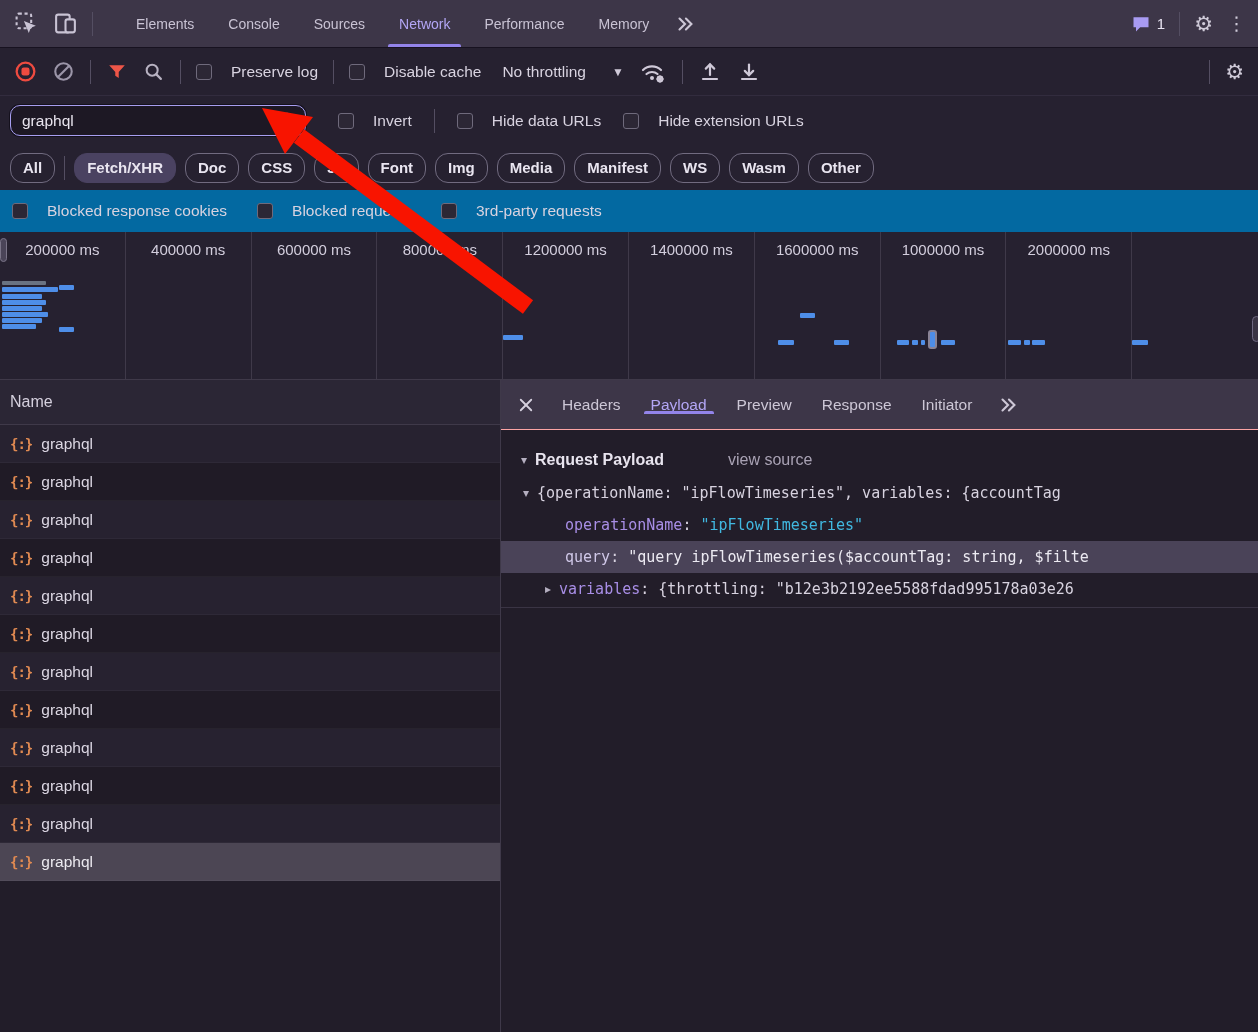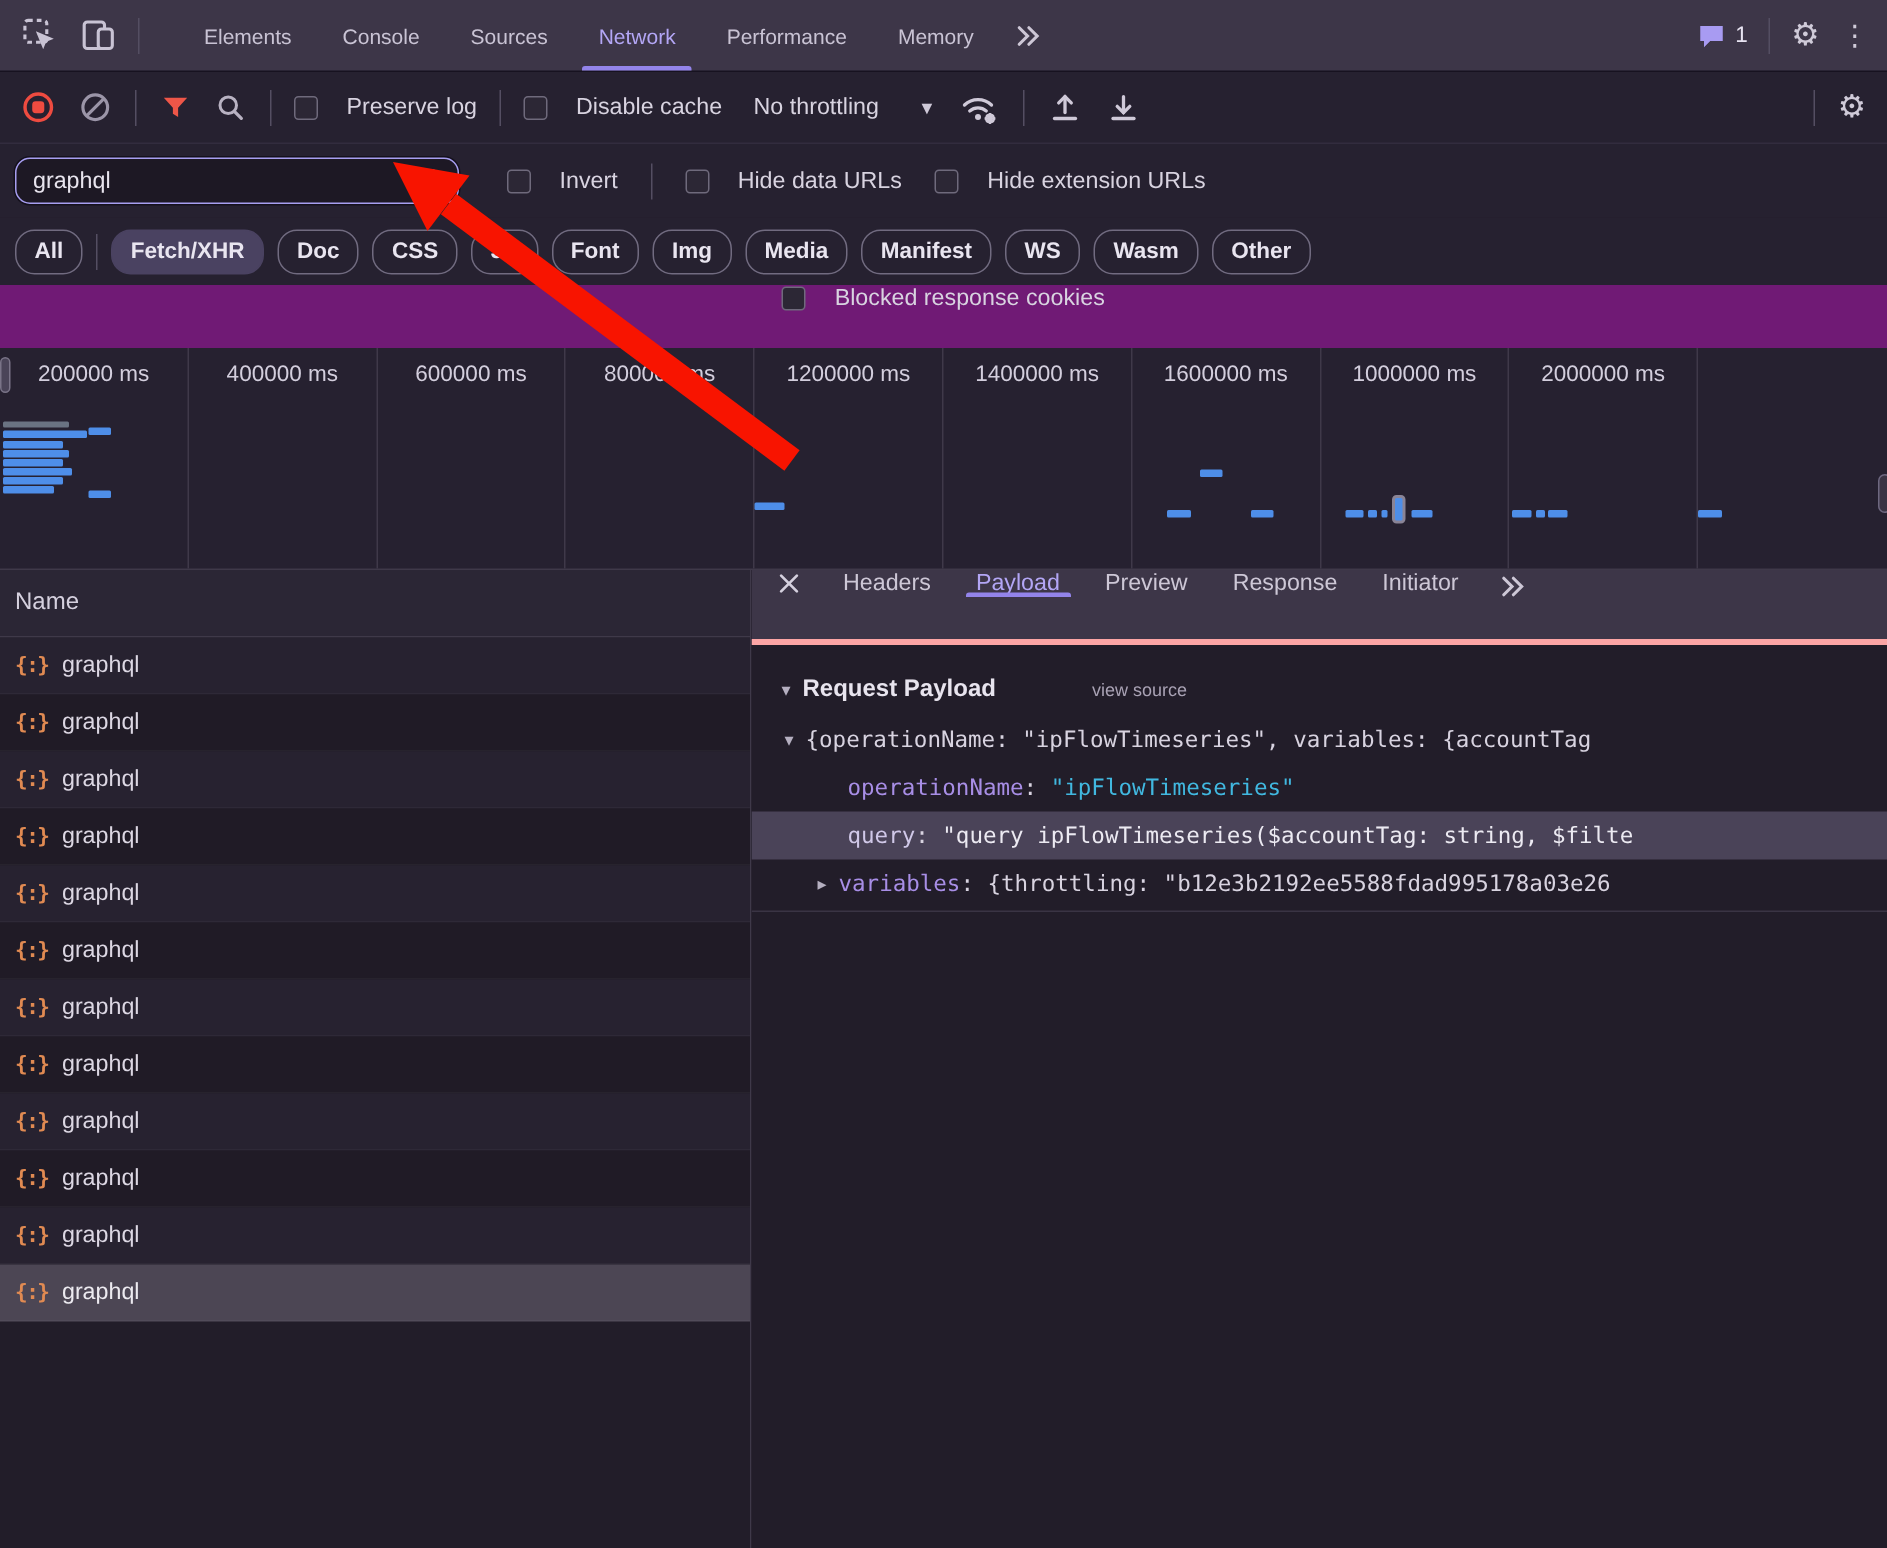--- a/index.html
+++ b/index.html
@@ -39,21 +39,21 @@
   .filter-box input { flex:1; background:transparent; border:none; outline:none; color:#e8e4ee; font-size:15.5px; font-family:"Liberation Sans",sans-serif; }
   .filter-extra { display:flex; align-items:center; gap:22px; margin-left:10px; }
 
   
   .chips-row { height:45px; background:#262130; display:flex; align-items:center; gap:9px; padding:0 10px; }
   .chip { height:30px; display:flex; align-items:center; padding:0 12px; border:1px solid #716b80; border-radius:13px;
           font-size:15px; font-weight:bold; color:#e9e5f0; background:transparent; cursor:default; white-space:nowrap; }
   .chip.active { background:#4a4261; border-color:#4a4261; }
 
   
-  .opts-row { height:42px; background:#701a75; display:flex; align-items:center; gap:30px; padding:0 12px;flex-direction:column; }
+  .opts-row { height:42px; background:#0369a1; display:flex; align-items:center; gap:30px; padding:0 12px; }
 
   
   .overview { height:148px; background:#262130; position:relative; display:flex; border-bottom:1px solid #3f3949; }
   .ov-col { flex:0 0 125.8px; border-right:1px solid #3f3949; padding-top:9px; text-align:center;
             font-size:15px; color:#d3cedd; white-space:nowrap; overflow:visible; }
   .ov-handle-l { position:absolute; left:0; top:6px; width:7px; height:24px; background:#4a4458; border:1px solid #7a7488; border-radius:5px; }
   .ov-handle-r { position:absolute; right:-3px; top:84px; width:9px; height:26px; background:#3a3444; border:1px solid #6e6880; border-radius:6px; }
   .ov-bar { position:absolute; border-radius:1px; }
   .ov-bar.blue { background:#4e8ee8; }
   .ov-bar.gray { background:#6a7382; }
@@ -66,32 +66,32 @@
                 padding-left:10px; font-size:16px; color:#d5d0de; flex:0 0 auto; }
   .req-row { height:38px; display:flex; align-items:center; gap:9px; padding-left:10px; font-size:15.5px; color:#dcd7e3;
              border-bottom:1px solid rgba(255,255,255,0.035); cursor:default; }
   .req-row.odd { background:#272230; }
   .req-row.even { background:#201b26; }
   .req-row.selected { background:#4c4654; color:#eceaf0; }
   .json-icon { font-family:"DejaVu Sans Mono",monospace; font-size:14px; font-weight:bold; color:#e08a52; letter-spacing:-1px; }
 
   
   .details { flex:1; display:flex; flex-direction:column; background:#221d29; overflow:hidden; }
-  .dtab-bar { height:50px; background:#3d3648; display:flex; align-items:flex-start; gap:2px; padding:0 6px; border-bottom:4px solid #fca5a5; flex:0 0 auto; }
+  .dtab-bar { height:50px; background:#3d3648; display:flex; align-items:center; gap:2px; padding:0 6px; border-bottom:1px solid #fca5a5; flex:0 0 auto; }
   .dtab-bar .icon { padding:0 10px; }
   .dtab { display:flex; align-items:center; padding:0 15px; font-size:15.5px; color:#cdc7d6; position:relative; cursor:default; }
   .dtab.active { color:#b3a6f5; }
   .dtab.active::after { content:""; position:absolute; left:8px; right:8px; bottom:0; height:3px; background:#9384ea; border-radius:2px 2px 0 0; }
   .chevrons { font-size:20px; color:#cdc7d6; padding:0 8px; display:flex; align-items:center; }
 
   .payload { padding-top:13px; font-family:"DejaVu Sans Mono",monospace; font-size:15px; }
   .payload-head { display:flex; align-items:center; height:34px; padding-left:20px; font-family:"Liberation Sans",sans-serif; }
   .tri { color:#b5afc0; font-size:12px; width:14px; display:inline-block; font-family:"Liberation Sans",sans-serif; }
   .payload-title { font-size:16px; font-weight:bold; color:#e8e4ee; }
-  .view-source { margin-left:64px; font-size:12px; color:#a9a2b4; }
+  .view-source { margin-left:64px; font-size:16px; color:#a9a2b4; }
   .pl-line { height:32px; display:flex; align-items:center; white-space:nowrap; overflow:hidden; color:#d8d3e0; }
   .pl-line .tri { margin-left:22px; }
   .pl-indent2 { padding-left:64px; }
   .pl-line.hl { background:#4a4358; }
   .k { color:#a88ee6; }
   .k2 { color:#d0c8e8; }
   .s { color:#41b8e0; }
   .v { color:#eceaf2; }
   .payload-rule { border-bottom:1px solid #3a3444; margin-top:2px; }
 

